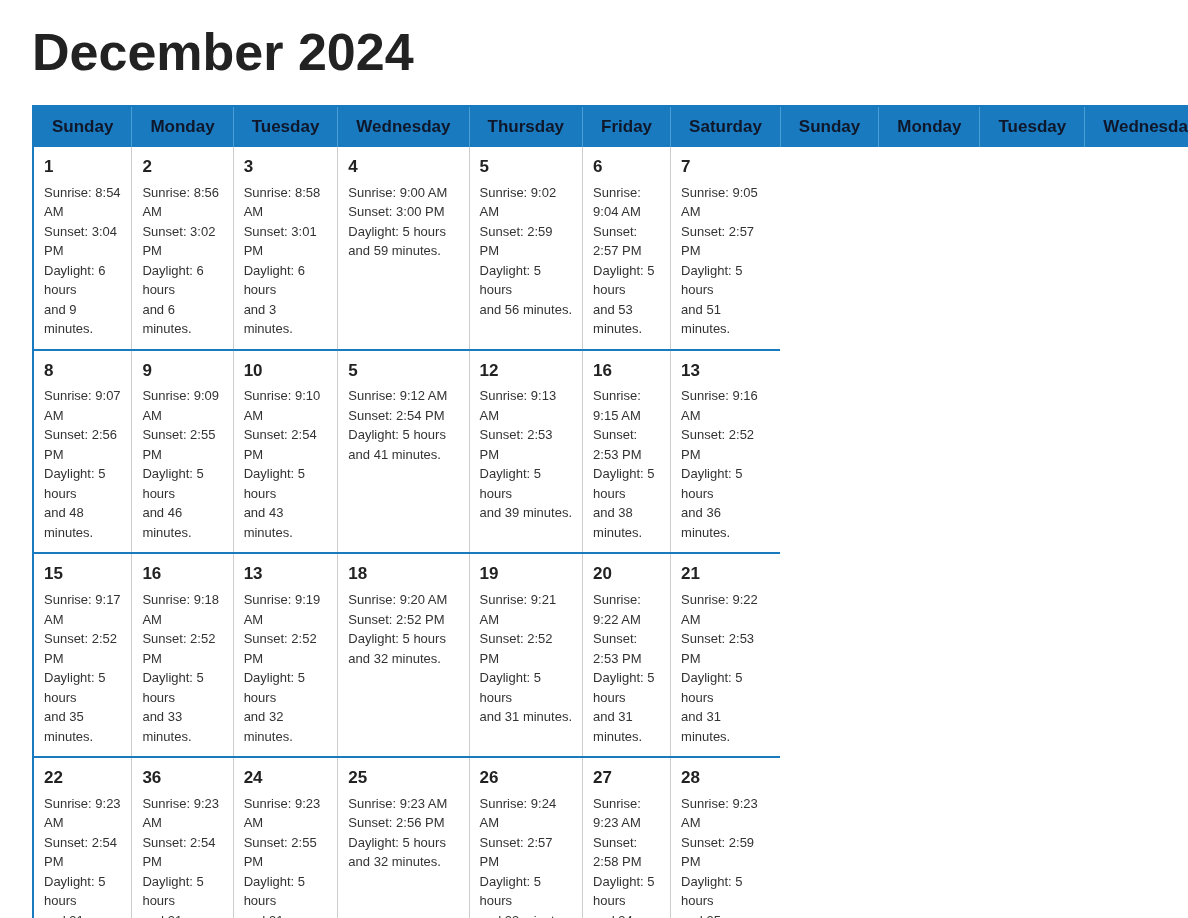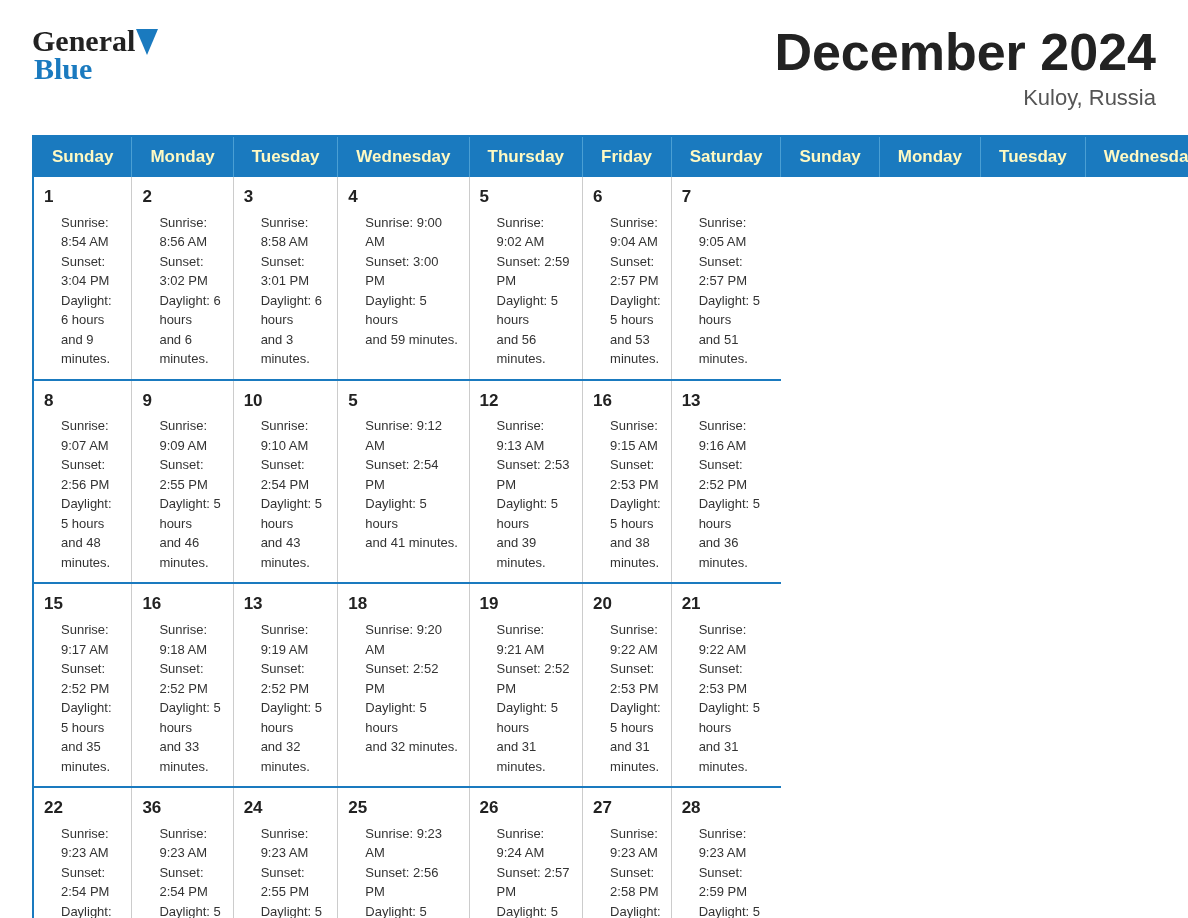--- a/index.html
+++ b/index.html
@@ -37,25 +37,25 @@
 
     
     .calendar-table {
       width: 100%;
       border-collapse: collapse;
       border: 2px solid #1a7abf;
     }
 
     .calendar-table th {
       background-color: #1a7abf;
-      color: #fef9c3;
+      color: #0f172a;
       font-size: 17px;
       font-weight: bold;
       padding: 10px 18px;
-      text-align: left;
+      text-align: right;
       border-right: 1px solid #4a9fd4;
     }
 
     .calendar-table th:last-child {
       border-right: none;
     }
 
     .calendar-table td {
       vertical-align: top;
       padding: 8px 10px 10px 10px;
@@ -80,48 +80,35 @@
       font-size: 17px;
       font-weight: bold;
       color: #222;
       margin-bottom: 3px;
     }
 
     .day-info {
       font-size: 13px;
       color: #333;
       line-height: 1.5;
-      margin-left: 17px;
     }
 
     
     .logo-container {
       display: flex;
       align-items: center;
     }
   </style>
 </head>
 <body>
 
 <div class="header-section">
-  <div class="logo-container">
-    <div style="display:flex; flex-direction:column; align-items:flex-start;">
-      <div style="display:flex; align-items:center;">
-        <span style="font-size:30px; font-weight:bold; color:#222; font-family: Georgia, serif;">General</span>
-        <svg width="22" height="26" viewBox="0 0 22 26" style="margin-left:1px; margin-top:2px;">
-          <polygon points="0,0 22,0 11,26" fill="#1a7abf"></polygon>
-        </svg>
-      </div>
-      <span style="font-size:30px; font-weight:bold; color:#1a7abf; font-family: Georgia, serif; margin-top:-6px; margin-left:2px;">Blue</span>
-    </div>
-  </div>
 
   <div class="title-area">
     <div class="month-title">December 2024</div>
-    <div class="location-title">Kuloy, Russia</div>
   </div>
 </div>
 
 <table class="calendar-table">
   <thead>
     <tr>
     <th>Sunday</th>
         <th>Monday</th>
         <th>Tuesday</th>
         <th>Wednesday</th>

